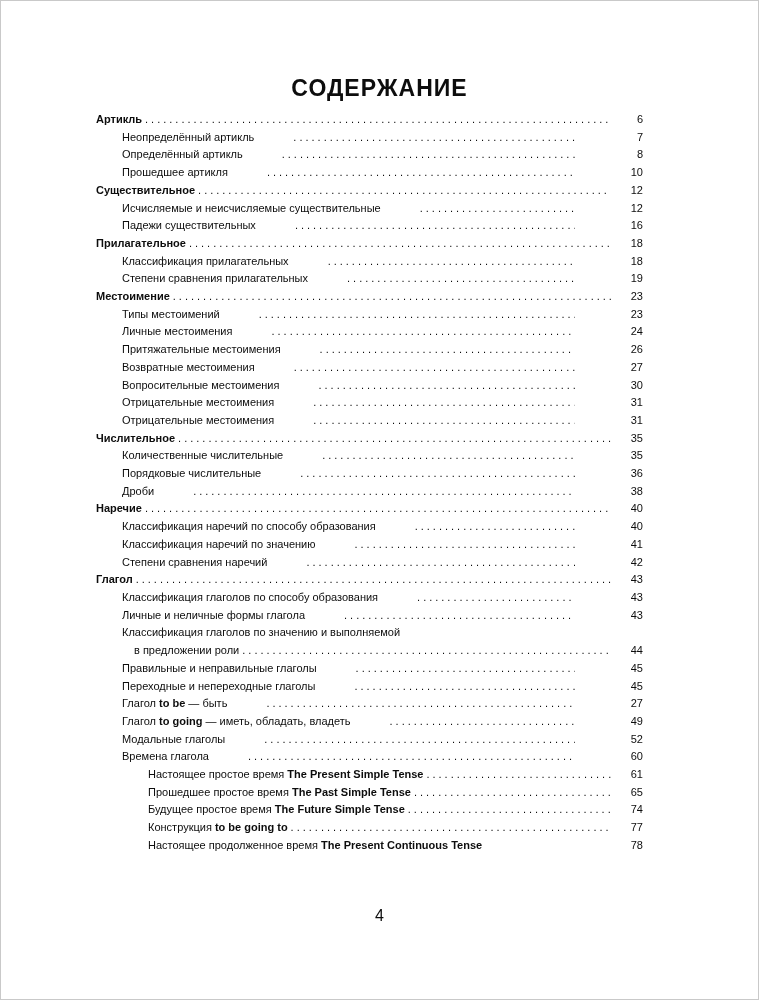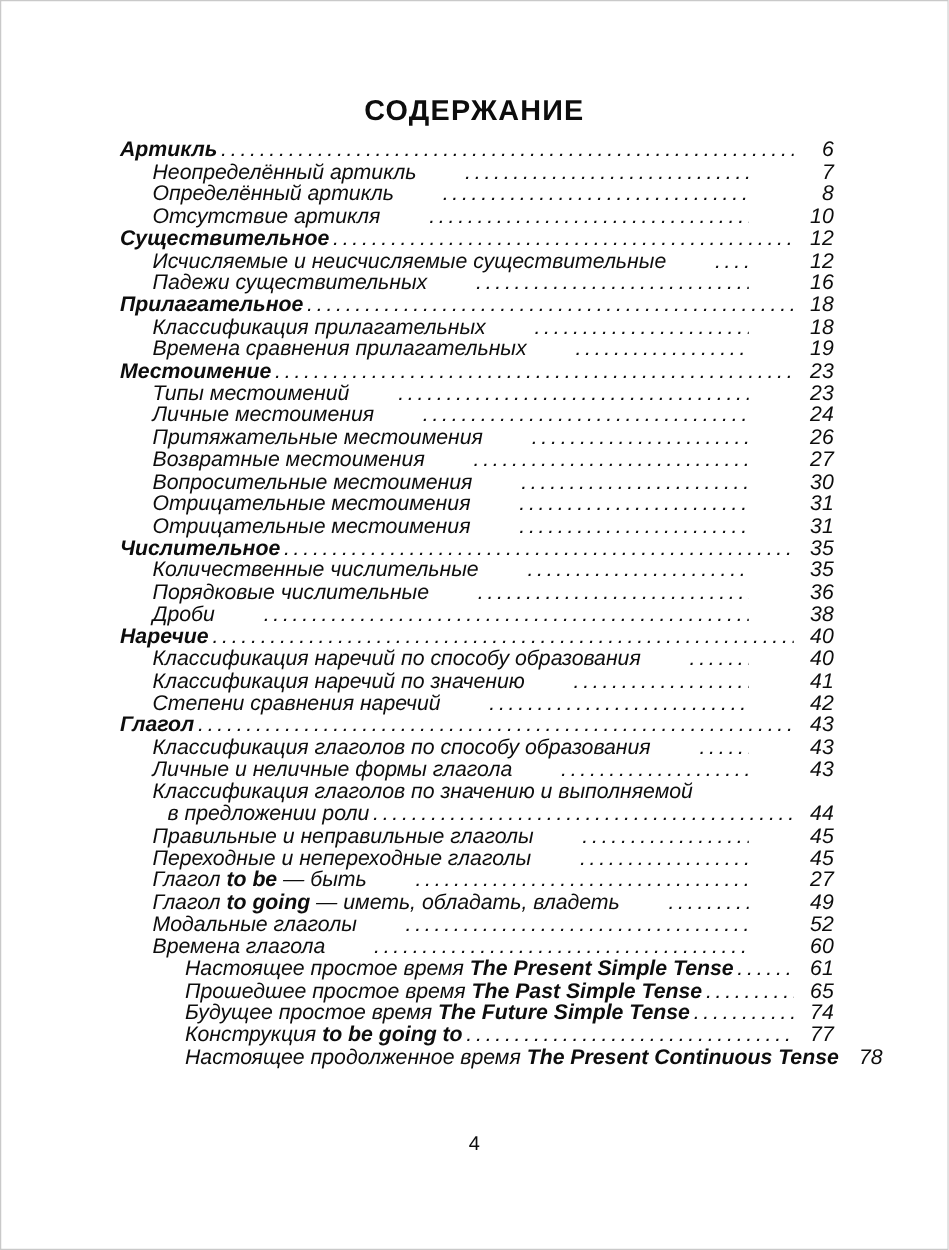--- a/index.html
+++ b/index.html
@@ -19,24 +19,23 @@
     overflow: hidden;
   }
   .toc-title {
     padding-top: 74px;
     text-align: center;
     font-size: 23px;
     font-weight: bold;
     letter-spacing: 1px;
   }
   .toc-list {
-    margin: 9px 91px 0 95px;
-    font-size: 17px;
+    margin: 9px 115px 0 95px;
+    font-size: 11px;
     line-height: 17.7px;
-    font-style: italic;
   }
   .toc-row {
     display: flex;
     align-items: baseline;
   }
   .lvl0 { padding-left: 0; }
   .lvl1 { padding-left: 26px; gap: 36px; }
   .lvl2 { padding-left: 38px; justify-content: space-between; }
   .lvl3 { padding-left: 52px; }
   .toc-label { white-space: nowrap; }
@@ -83,21 +82,21 @@
         <span class="toc-label"><span>Неопределённый артикль</span></span>
         <span class="toc-leader"></span>
         <span class="toc-page">7</span>
       </div>
       <div class="toc-row lvl1">
         <span class="toc-label"><span>Определённый артикль</span></span>
         <span class="toc-leader"></span>
         <span class="toc-page">8</span>
       </div>
       <div class="toc-row lvl1">
-        <span class="toc-label"><span>Отсутствие артикля</span></span>
+        <span class="toc-label"><span>Прошедшее артикля</span></span>
         <span class="toc-leader"></span>
         <span class="toc-page">10</span>
       </div>
       <div class="toc-row lvl0">
         <span class="toc-label"><span class="b">Существительное</span></span>
         <span class="toc-leader"></span>
         <span class="toc-page">12</span>
       </div>
       <div class="toc-row lvl1">
         <span class="toc-label"><span>Исчисляемые и неисчисляемые существительные</span></span>
@@ -113,21 +112,21 @@
         <span class="toc-label"><span class="b">Прилагательное</span></span>
         <span class="toc-leader"></span>
         <span class="toc-page">18</span>
       </div>
       <div class="toc-row lvl1">
         <span class="toc-label"><span>Классификация прилагательных</span></span>
         <span class="toc-leader"></span>
         <span class="toc-page">18</span>
       </div>
       <div class="toc-row lvl1">
-        <span class="toc-label"><span>Времена сравнения прилагательных</span></span>
+        <span class="toc-label"><span>Степени сравнения прилагательных</span></span>
         <span class="toc-leader"></span>
         <span class="toc-page">19</span>
       </div>
       <div class="toc-row lvl0">
         <span class="toc-label"><span class="b">Местоимение</span></span>
         <span class="toc-leader"></span>
         <span class="toc-page">23</span>
       </div>
       <div class="toc-row lvl1">
         <span class="toc-label"><span>Типы местоимений</span></span>

